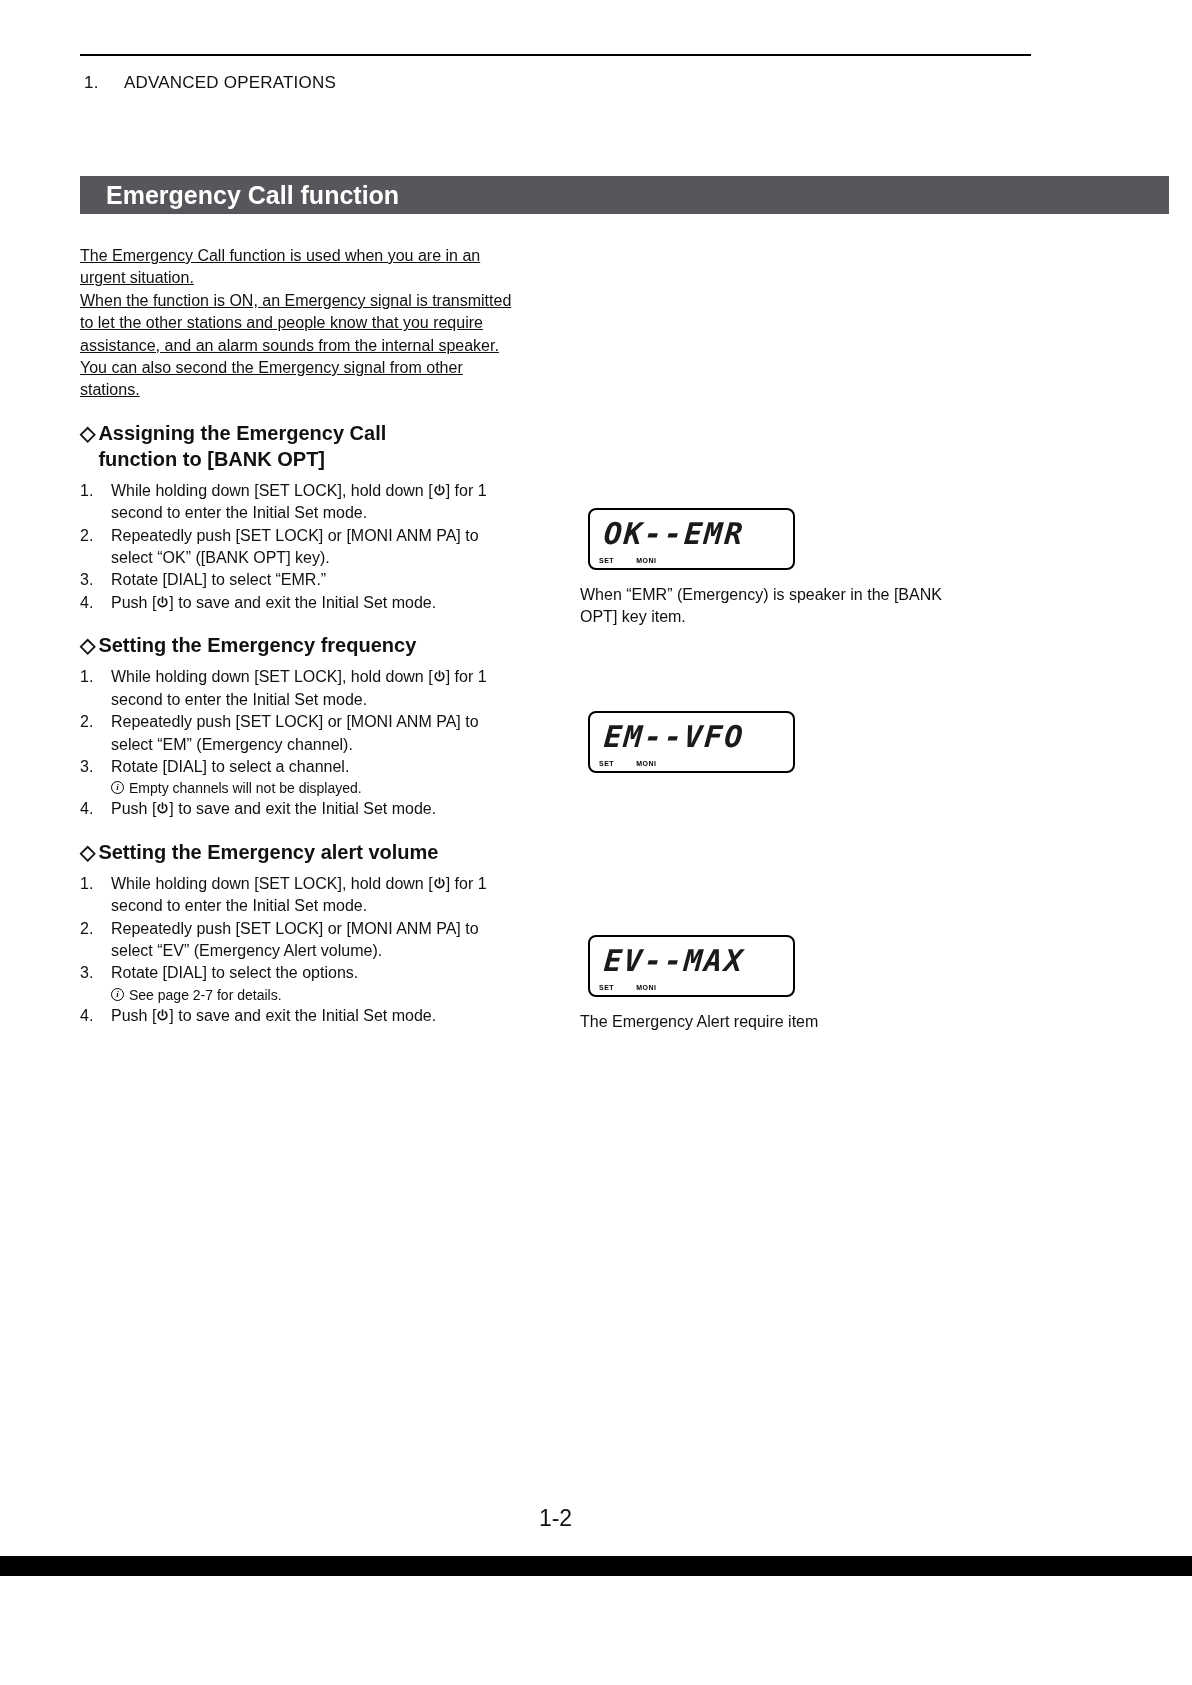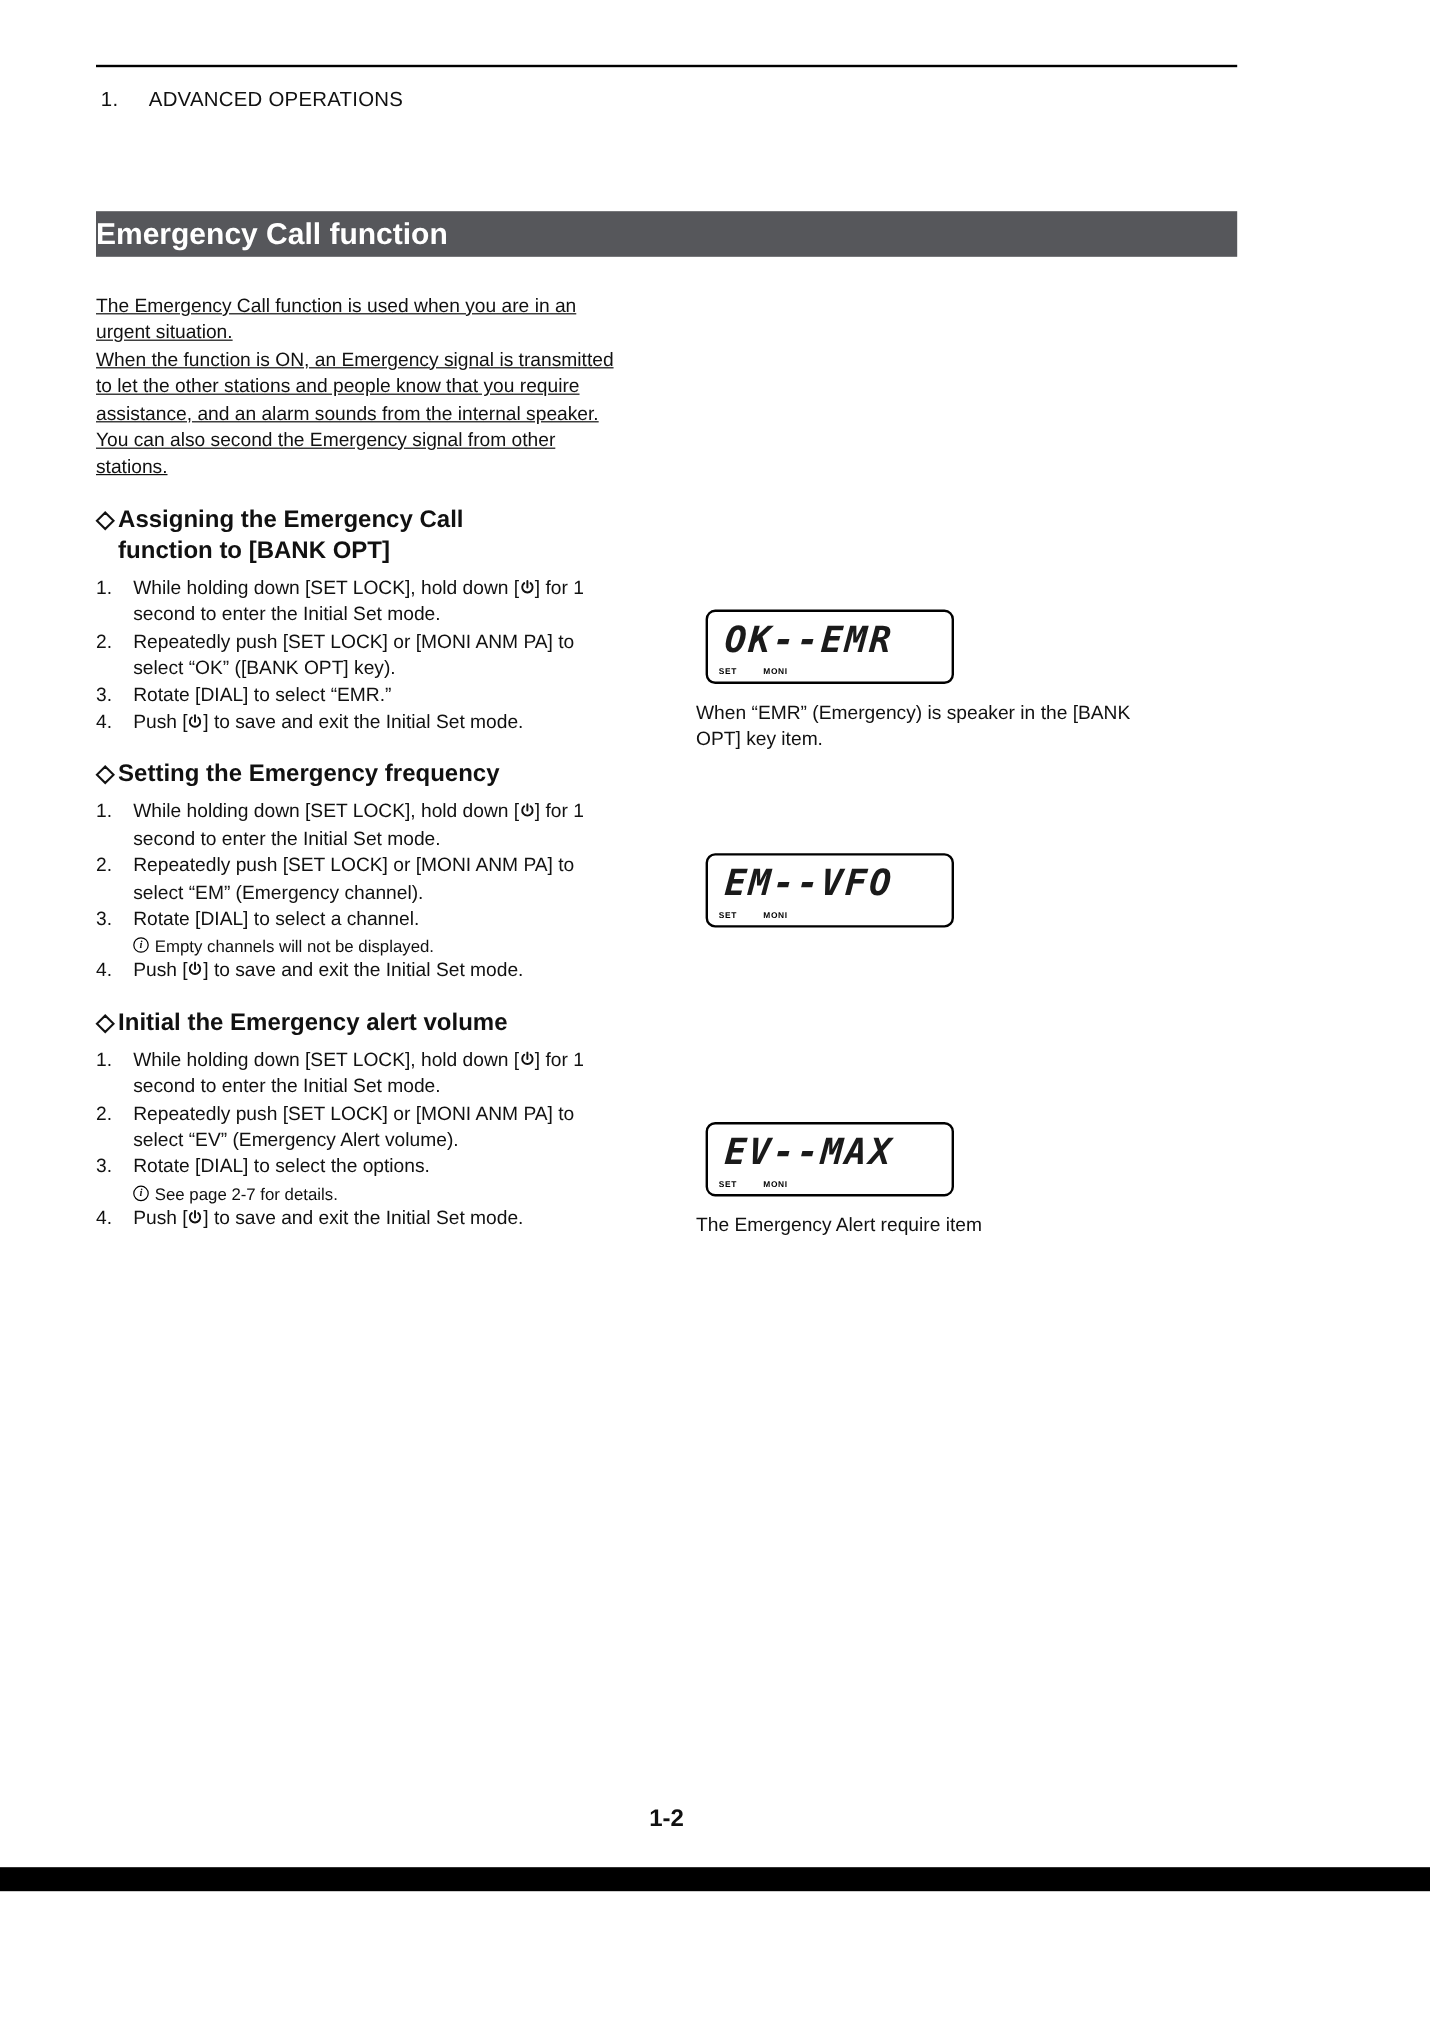--- a/index.html
+++ b/index.html
@@ -6,23 +6,23 @@
   .page {
     position:relative; width:1192px; height:1685px; margin:0 auto;
     background:#ffffff; color:#111;
     font-family:"Liberation Sans", sans-serif;
     overflow:hidden;
   }
   .top-rule { position:absolute; left:80px; top:54px; width:951px; height:2px; background:#000; }
   .doc-header { position:absolute; left:84px; top:73px; font-size:17px; letter-spacing:0.2px; }
   .doc-header .num { display:inline-block; width:40px; }
   .banner {
-    position:absolute; left:80px; top:176px; width:951px; height:38px;
+    position:absolute; left:80px; top:176px; width:1089px; height:38px;
     background:#56575b; color:#fff; font-size:25px; font-weight:bold;
-    line-height:38px; padding-left:0; box-sizing:border-box;
+    line-height:38px; padding-left:26px; box-sizing:border-box;
   }
   .left-col {
     position:absolute; left:80px; top:245px; width:442px;
     font-size:16px; line-height:22.4px;
   }
   .intro p { margin:0;text-decoration:underline; }
   .sec-heading {
     margin-top:18px; margin-bottom:8px;
     font-size:20px; font-weight:bold; line-height:26px;
     display:flex;
@@ -51,21 +51,21 @@
     position:absolute; left:14px; top:6px;
     font-family:"DejaVu Sans Mono", monospace;
     font-style:italic; font-weight:bold; font-size:30px; letter-spacing:2px;
     transform:skewX(-4deg); color:#1a1a1a; white-space:nowrap;
   }
   .lcd-labels {
     position:absolute; left:9px; bottom:4px; display:flex; gap:22px;
     font-size:7px; font-weight:bold; letter-spacing:0.5px; color:#000;
   }
   .caption { margin:14px 0 0 0; width:400px; font-size:16px; line-height:22.4px; }
-  .page-number { position:absolute; left:80px; top:1505px; width:951px; text-align:center; font-size:20px;font-weight:bold; }
+  .page-number { position:absolute; left:80px; top:1505px; width:951px; text-align:center; font-size:23px; }
   .bottom-bar { position:absolute; left:0; top:1556px; width:1192px; height:20px; background:#000; }
 </style>
 </head>
 <body>
 
 <div class="page">
   <div class="top-rule"></div>
 
   <div class="doc-header">
     <span class="num">1.</span><span>ADVANCED OPERATIONS</span>
@@ -145,21 +145,21 @@
             <span class="step-text">Push [<span class="pwr"><svg viewBox="0 0 24 24" width="13" height="13">
                   <g fill="none" stroke="currentColor" stroke-width="3" stroke-linecap="round">
                     <path d="M12 2v10"></path>
                     <path d="M16.9 5.4a8 8 0 1 1-9.8 0"></path>
                   </g>
                 </svg></span>] to save and exit the Initial Set mode.</span>
           </div>
         </div>
         <div class="sec-heading">
           <span class="diamond">◇</span>
-          <span>Initial the Emergency alert volume</span>
+          <span>Setting the Emergency alert volume</span>
         </div>
         <div class="steps">
           <div class="step">
             <span class="step-num">1.</span>
             <span class="step-text">While holding down [SET LOCK], hold down [<span class="pwr"><svg viewBox="0 0 24 24" width="13" height="13">
                   <g fill="none" stroke="currentColor" stroke-width="3" stroke-linecap="round">
                     <path d="M12 2v10"></path>
                     <path d="M16.9 5.4a8 8 0 1 1-9.8 0"></path>
                   </g>
                 </svg></span>] for 1 second to enter the Initial Set mode.</span>

